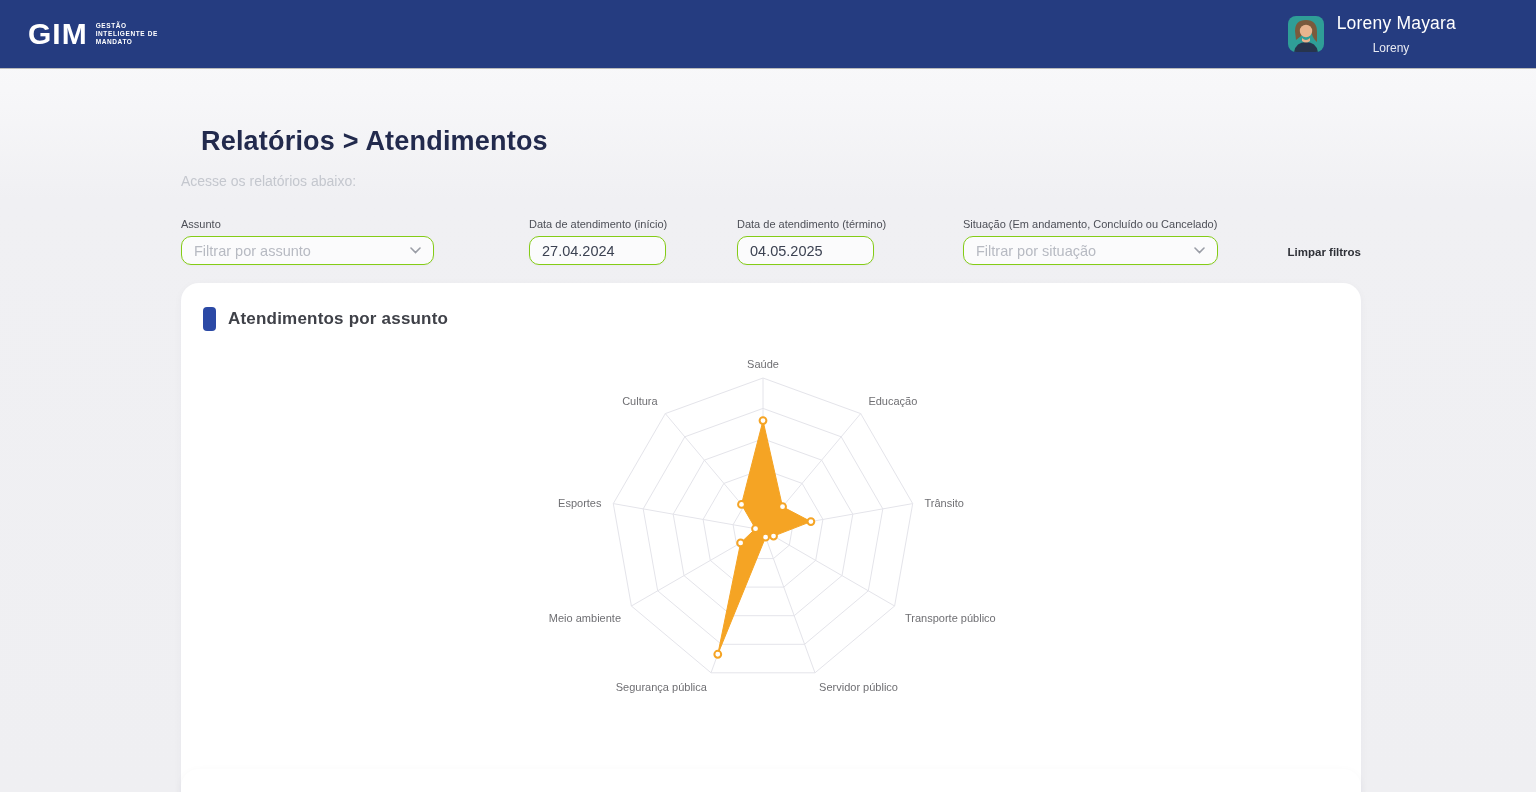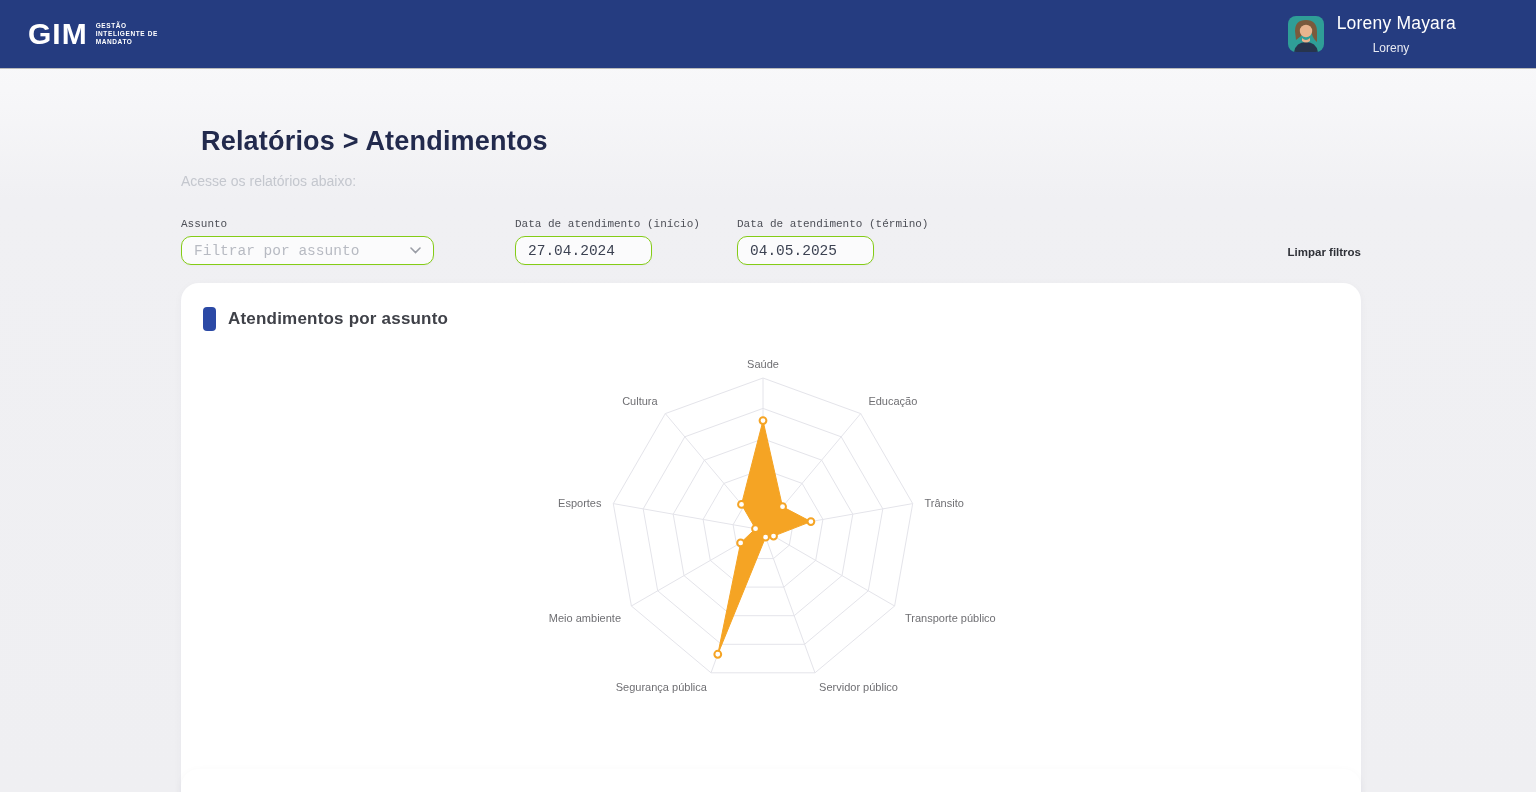--- a/index.html
+++ b/index.html
@@ -27,33 +27,33 @@
   .user-name { color:#fff; font-size:17.5px; font-weight:500; letter-spacing:.2px; }
   .user-sub  { color:#e8eaf2; font-size:12px;padding-left:36px; }
 
   
   .content { position:absolute; left:181px; top:68px; width:1180px; }
   .page-title { position:absolute; left:4px; top:58px; font-size:27px; font-weight:700; color:#222a4d; letter-spacing:.2px;margin-left:16px; }
   .page-subtitle { position:absolute; left:0; top:105px; font-size:14px; color:#c4c7ce; }
 
   
   .filters { position:absolute; left:0; top:150px; width:1180px; height:50px; }
-  .fgroup { position:absolute; top:0;font-family:Liberation Mono, monospace; }
+  .fgroup { position:absolute; top:0; }
   .flabel { display:block; font-size:11px; color:#4d4f57; font-weight:500; margin-bottom:6px; white-space:nowrap; }
   .control {
     height:29px; border-radius:10px; background:#fbfbfc; border:1px solid #84cc16;
     display:flex; align-items:center; padding:0 12px; font-size:14.5px;
     cursor:pointer; box-shadow:0 1px 2px rgba(40,40,60,.03);
   }
   .control.select { justify-content:space-between; color:#b7bac2; }
   .control.date { color:#3c4252; }
   .chevron { width:11px; height:7px; flex:0 0 auto; margin-left:8px; }
   .chevron svg { display:block; }
   .f-assunto  { left:0;    width:253px; }
-  .f-inicio   { left:334px; width:137px; }
+  .f-inicio   { left:348px; width:137px; }
   .f-termino  { left:556px; width:137px; }
   .f-situacao { left:782px; width:255px; }
   .clear-filters {
     position:absolute; right:0; top:28px; font-size:11.5px; font-weight:700;
     color:#2f3138; background:none; border:none; cursor:pointer;
     font-family:"Liberation Sans", sans-serif;
   }
 
   
   .card {
@@ -122,20 +122,31 @@
       </div>
     </div>
 
     <div class="fgroup f-termino">
       <label class="flabel">Data de atendimento (término)</label>
       <div class="control date">
         <span>04.05.2025</span>
       </div>
     </div>
 
+    <div class="fgroup f-situacao">
+      <label class="flabel">Situação (Em andamento, Concluído ou Cancelado)</label>
+      <div class="control select">
+        <span>Filtrar por situação</span>
+        <span class="chevron">
+          <svg width="11" height="7" viewBox="0 0 11 7">
+              <polyline points="1,1 5.5,5.5 10,1" fill="none" stroke="#9a9da6" stroke-width="1.6" stroke-linecap="round"></polyline>
+            </svg>
+        </span>
+      </div>
+    </div>
 
     <button class="clear-filters">Limpar filtros</button>
   </section>
 
   <section class="card card-1">
     <div class="card-head">
       <span class="card-marker"></span>
       <span class="card-title">Atendimentos por assunto</span>
     </div>
     <div class="chart-wrap">

